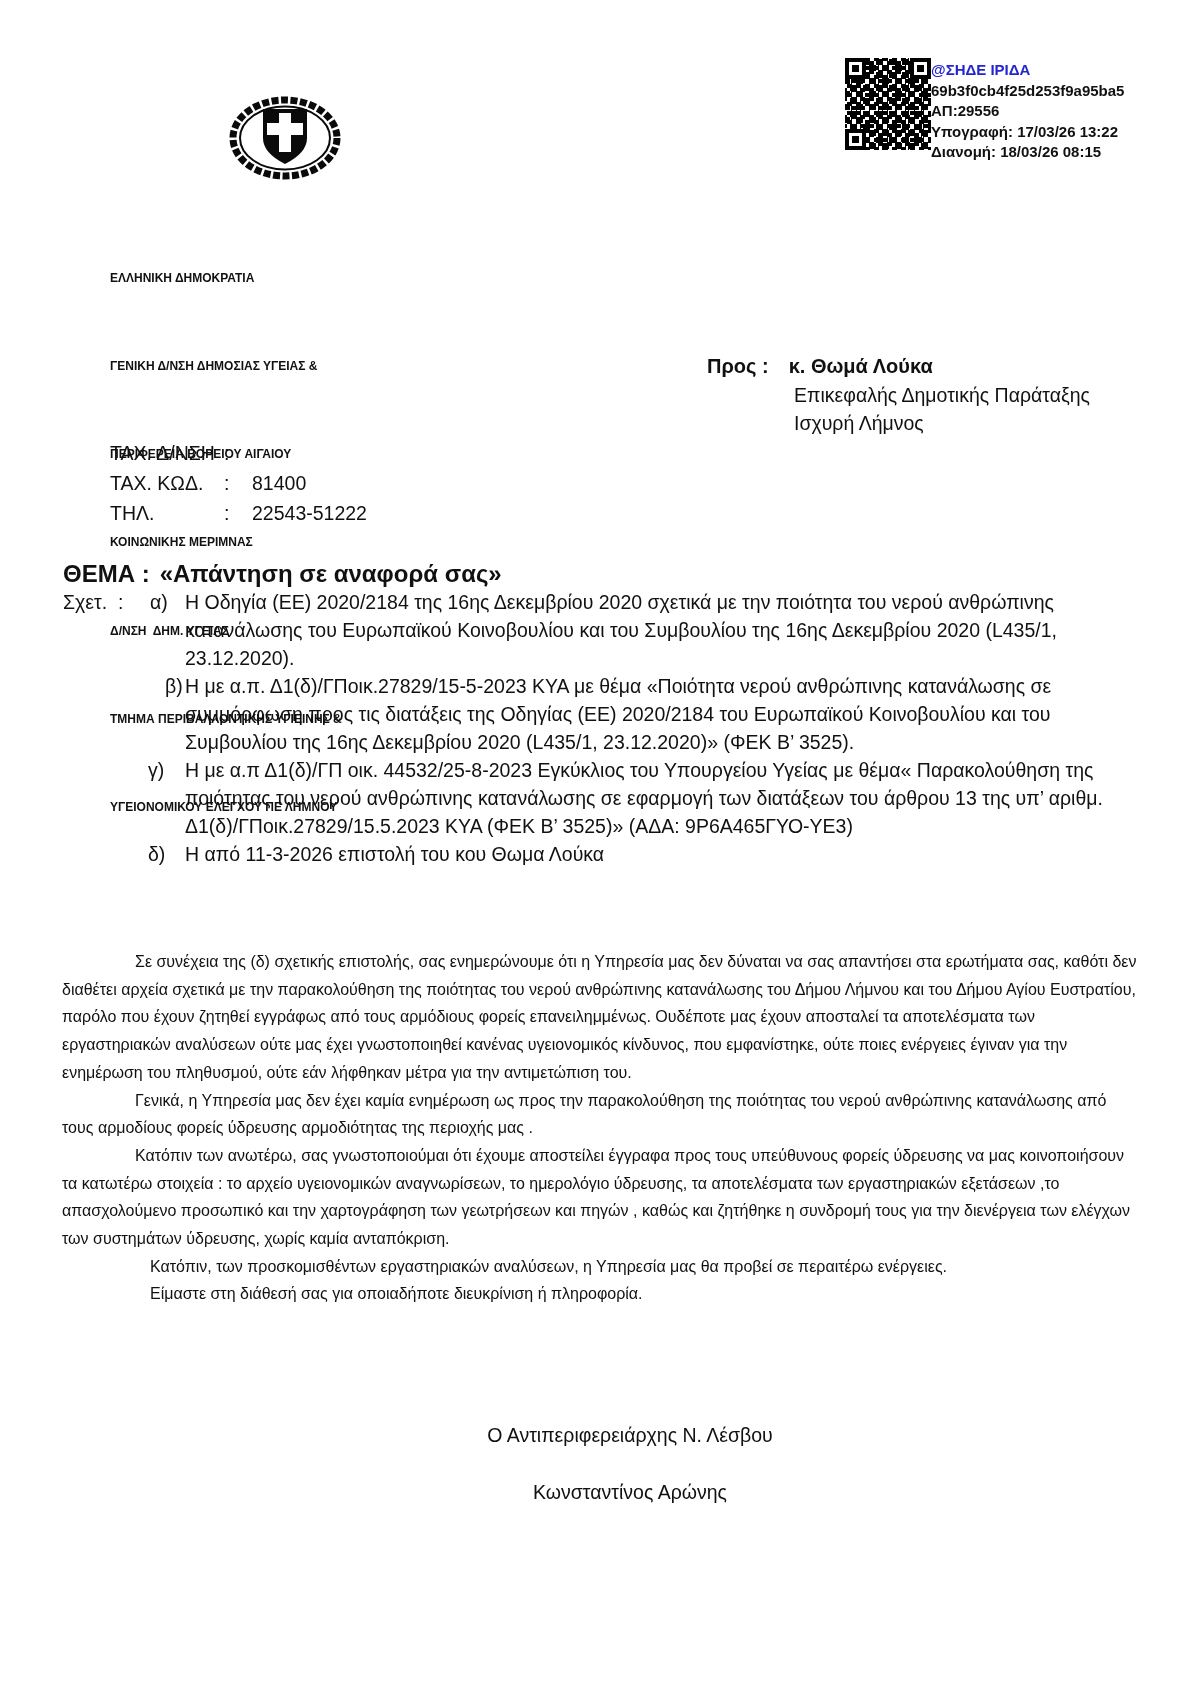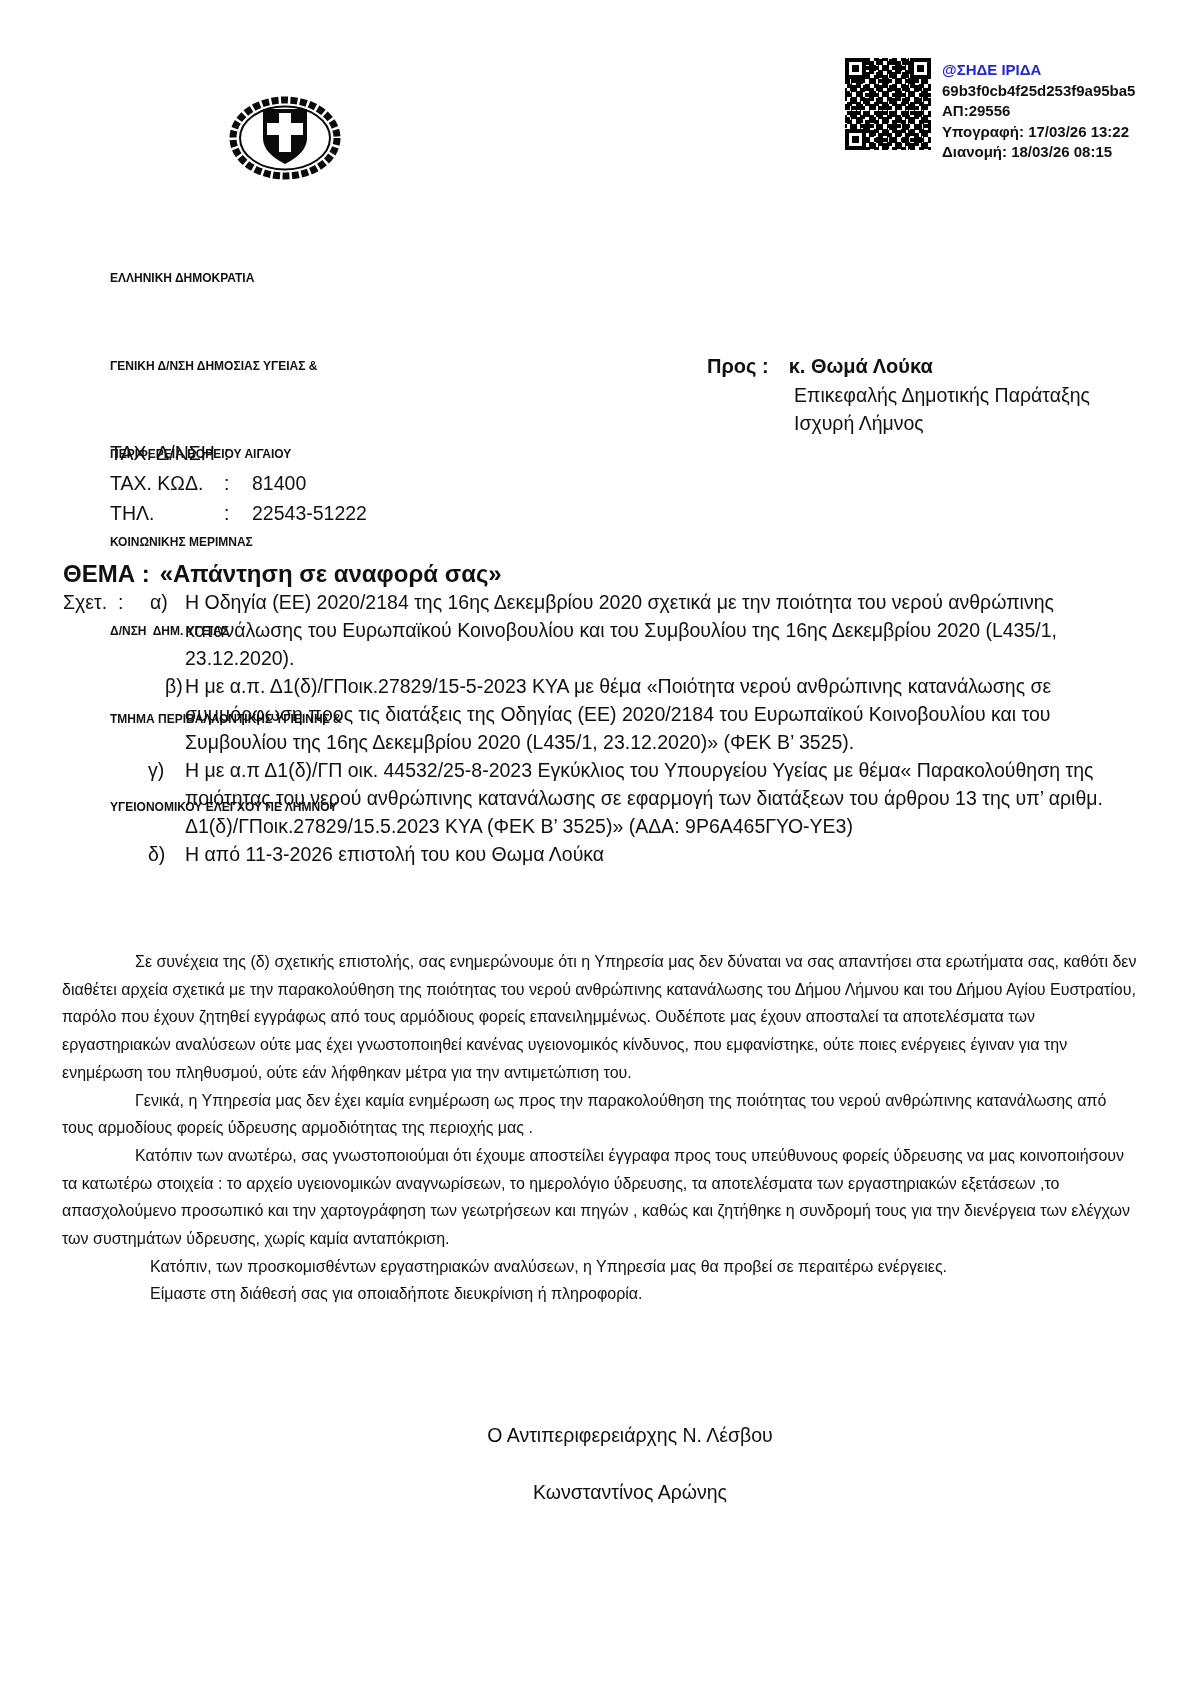--- a/index.html
+++ b/index.html
@@ -2,21 +2,21 @@
 <html lang="el"><head>
 <meta charset="utf-8">
 <style>
   html,body { margin:0; padding:0; background:#ffffff; }
   .page {
     position:relative; width:1200px; height:1697px; background:#ffffff;
     font-family:"Liberation Sans", sans-serif; color:#111; overflow:hidden;
   }
 
   
-  .stamp { position:absolute; left:845px; top:58px; display:flex; gap:11px; }
+  .stamp { position:absolute; left:845px; top:58px; display:flex; }
   .qr {
     position:relative; width:86px; height:92px; flex:0 0 auto;
     background:
       repeating-conic-gradient(from 0deg, #000 0% 25%, transparent 0% 50%) 2px 3px / 9px 9px,
       repeating-conic-gradient(from 0deg, #000 0% 25%, #fff 0% 50%) 5px 7px / 13px 13px;
   }
   .qr .finder { position:absolute; width:21px; height:21px; border:4px solid #000; background:#fff; box-sizing:border-box; }
   .qr .finder::after { content:""; position:absolute; inset:3px; background:#000; }
   .qr .f-tl { left:0; top:0; } .qr .f-tr { right:0; top:0; } .qr .f-bl { left:0; bottom:0; }
   .stamp-text { font-size:15px; font-weight:bold; line-height:20.5px; white-space:nowrap; padding-top:2px; }

